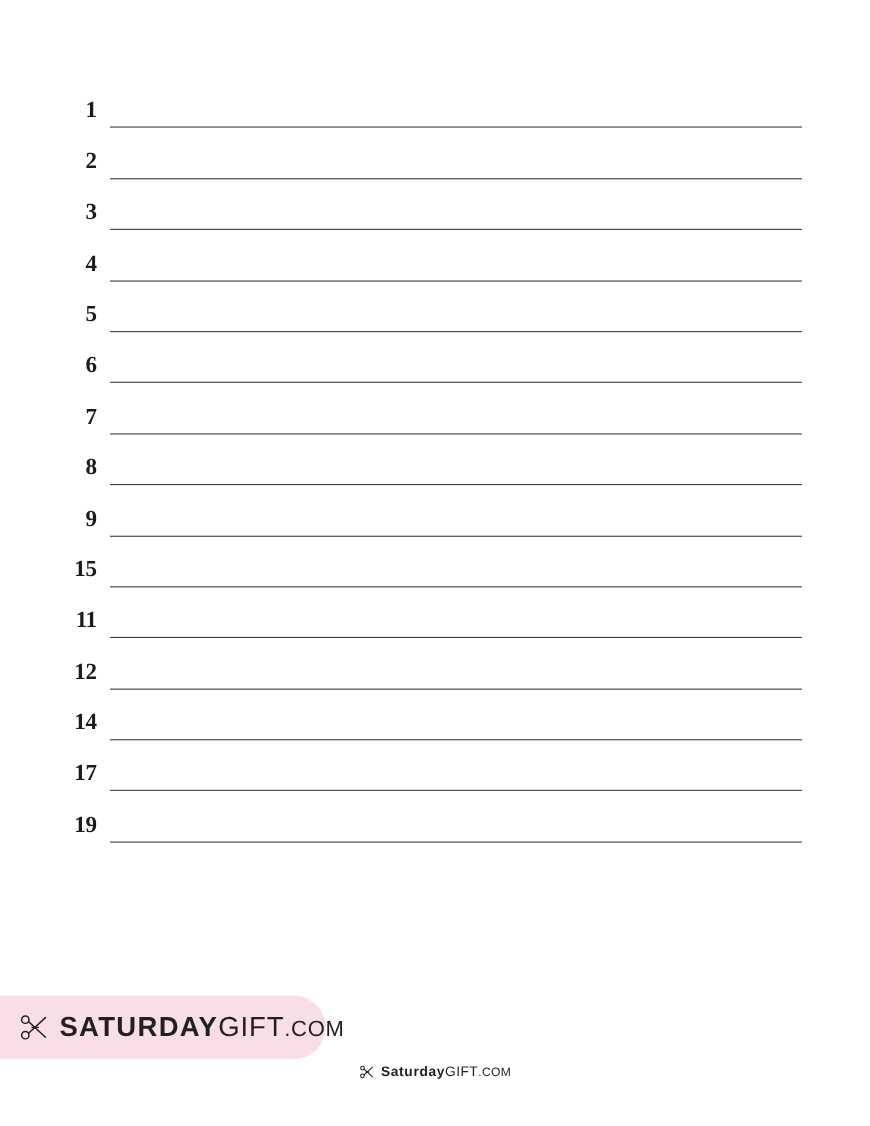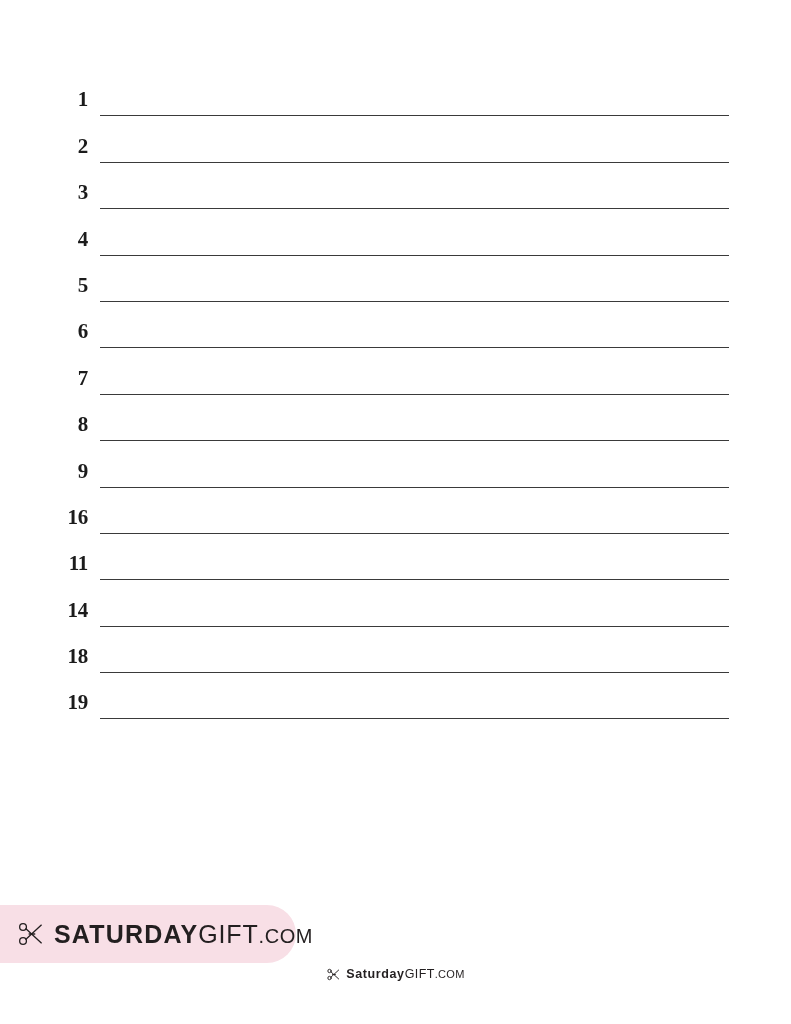--- a/index.html
+++ b/index.html
@@ -176,33 +176,37 @@
       </div>
       <div class="row">
         <div class="row-num">8</div>
         <div class="row-line"></div>
       </div>
       <div class="row">
         <div class="row-num">9</div>
         <div class="row-line"></div>
       </div>
       <div class="row">
-        <div class="row-num">16</div>
+        <div class="row-num">15</div>
         <div class="row-line"></div>
       </div>
       <div class="row">
         <div class="row-num">11</div>
         <div class="row-line"></div>
       </div>
       <div class="row">
+        <div class="row-num">12</div>
+        <div class="row-line"></div>
+      </div>
+      <div class="row">
         <div class="row-num">14</div>
         <div class="row-line"></div>
       </div>
       <div class="row">
-        <div class="row-num">18</div>
+        <div class="row-num">17</div>
         <div class="row-line"></div>
       </div>
       <div class="row">
         <div class="row-num">19</div>
         <div class="row-line"></div>
       </div>
     </div>
 
   <div class="bottom-mask"></div>
 

